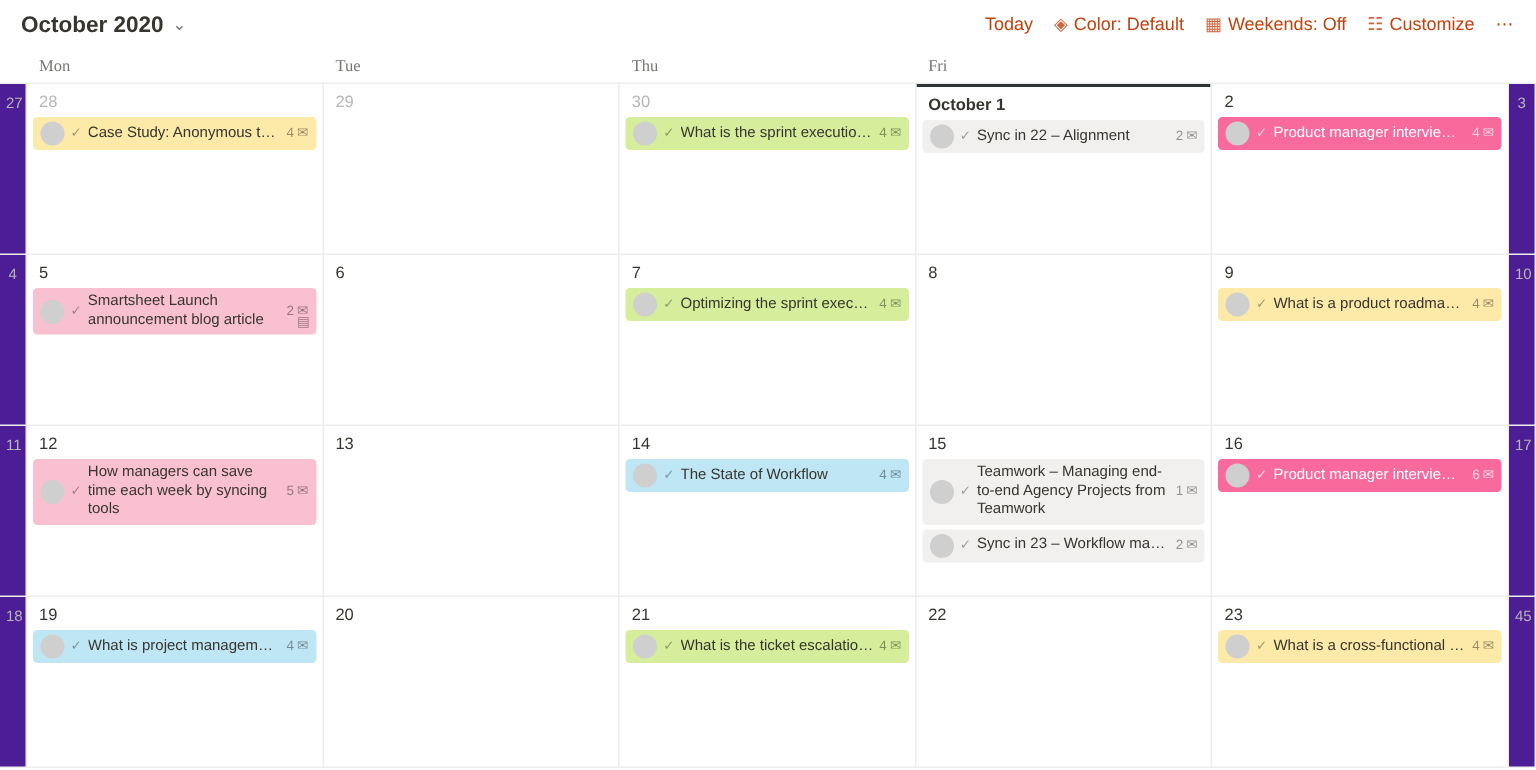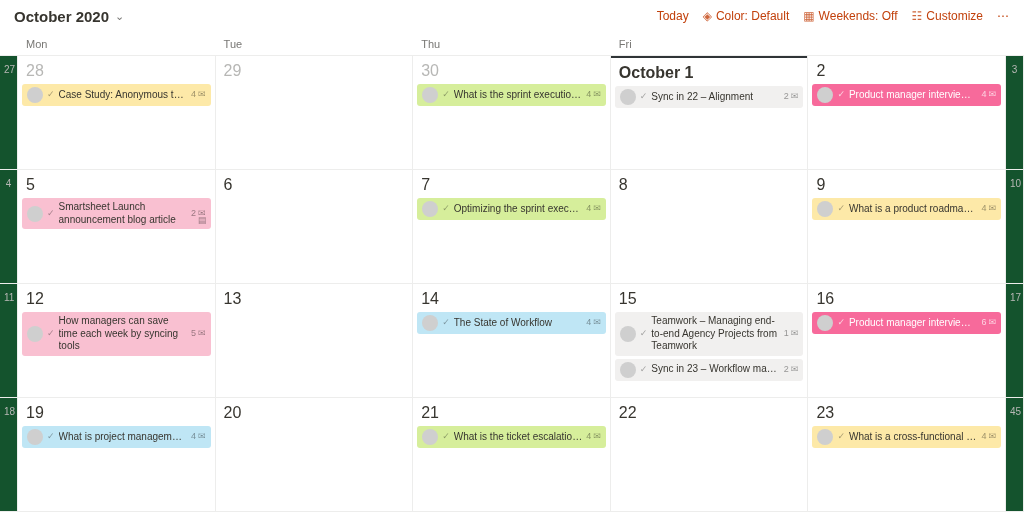--- a/index.html
+++ b/index.html
@@ -26,47 +26,48 @@
   .hdr-btn { display: flex; align-items: center; gap: 4px; cursor: pointer; }
   .hdr-icon { font-size: 12px; opacity: .8; }
   .ellipsis { letter-spacing: 1px; }
   .dayhdr-row {
     display: grid;
     grid-template-columns: 18px repeat(5, 1fr) 18px;
     height: 22px;
     border-bottom: 1px solid #ededec;
     font-size: 11px;
     color: #787774;
+    font-family: Liberation Serif, serif;
   }
   .dayhdr-row > div { padding: 4px 8px 0 8px; }
   .grid {
     display: grid;
     grid-template-columns: 18px repeat(5, 1fr) 18px;
     grid-template-rows: repeat(4, 114px);
   }
   .cell {
     border-right: 1px solid #ededec;
     border-bottom: 1px solid #ededec;
     position: relative;
     padding: 4px 4px 2px 4px;
     overflow: hidden;
   }
-  .cell.slim { background: #14532d; }
-  .daynum { font-size: 16px; color: #37352f; padding: 2px 4px 4px 4px; }
+  .cell.slim { background: #4c1d95; }
+  .daynum { font-size: 11px; color: #37352f; padding: 2px 4px 4px 4px; }
   .daynum.muted { color: #b7b7b5; }
   .slimnum { font-size: 10px; color: #b7b7b5; text-align: center; padding-top: 4px; }
   .todaycell { }
   .todaycell::before {
     content: "";
     position: absolute;
     top: 0; left: 0; right: 0;
     height: 2px;
     background: #2f3437;
   }
-  .todaylabel { font-size: 16px; font-weight: 600; color: #37352f; padding: 4px 4px 4px 4px; }
+  .todaylabel { font-size: 11px; font-weight: 600; color: #37352f; padding: 4px 4px 4px 4px; }
   .event {
     display: flex;
     align-items: center;
     gap: 4px;
     border-radius: 3px;
     padding: 3px 5px;
     font-size: 10px;
     line-height: 1.25;
     margin-bottom: 3px;
     color: #37352f;

